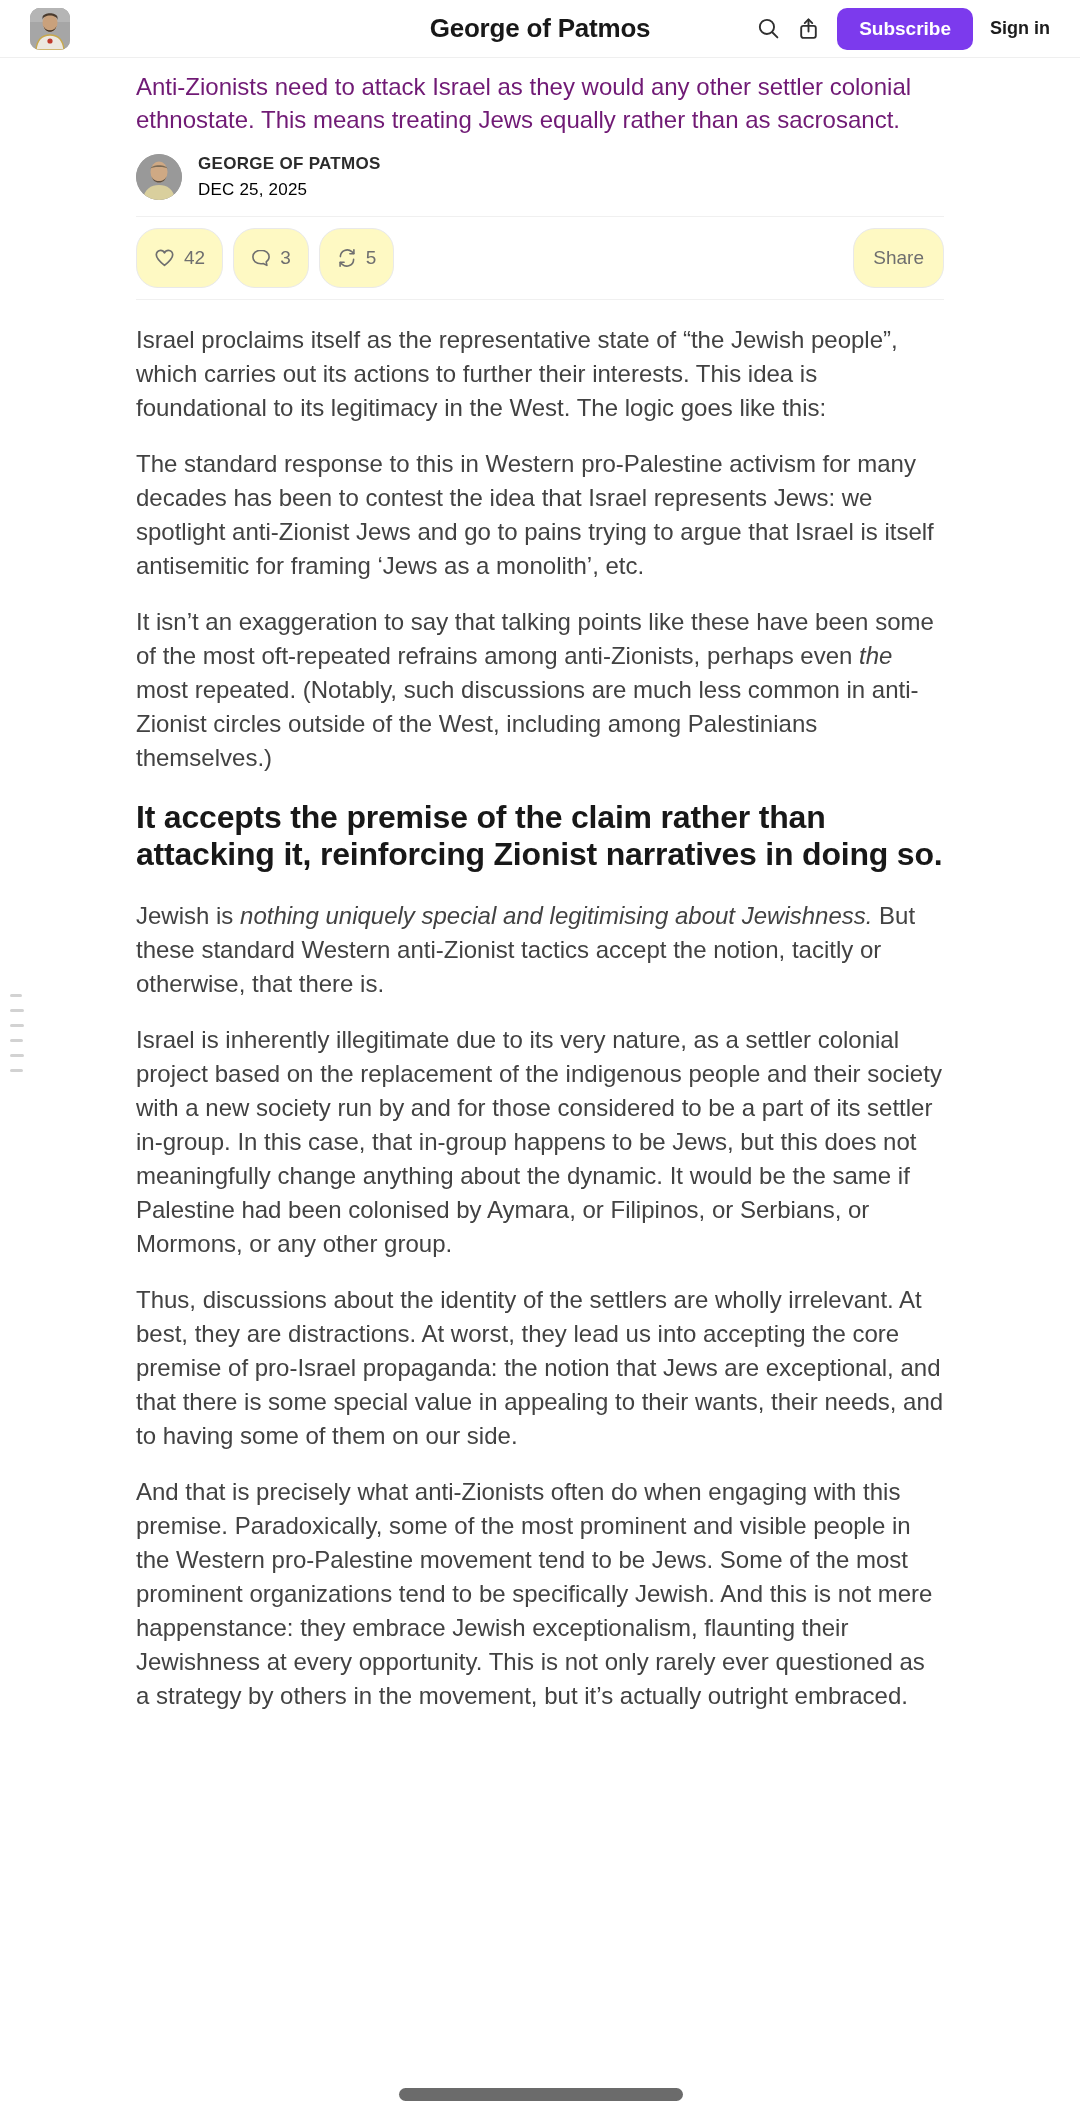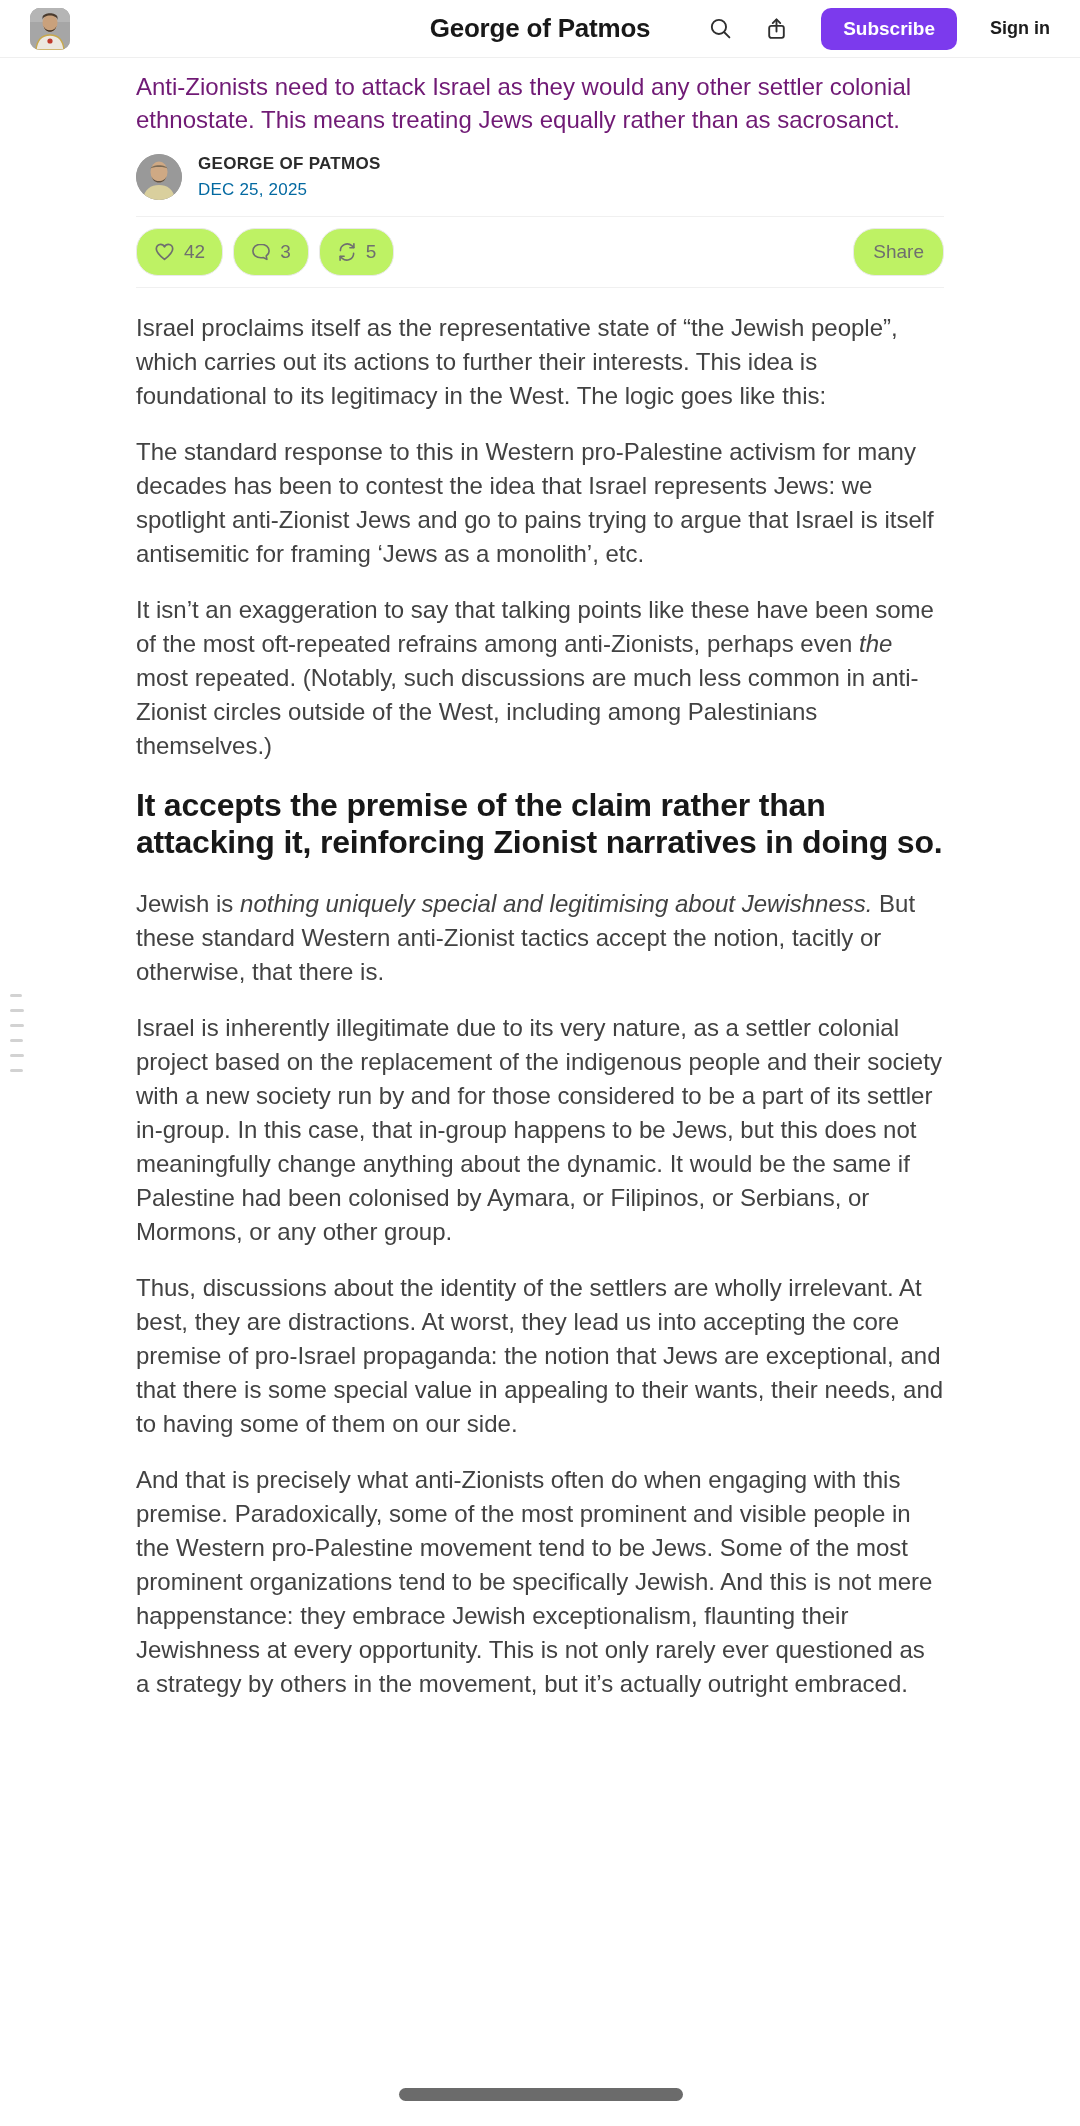--- a/index.html
+++ b/index.html
@@ -19,21 +19,21 @@
   .pub-avatar {
     width:40px; height:42px; border-radius:10px; overflow:hidden; flex:none;
     cursor:pointer; background:#a9a9a9;
   }
   .pub-avatar svg { display:block; }
   .pub-title {
     position:absolute; left:0; right:0; text-align:center;
     font-size:26px; font-weight:700; color:#181818; letter-spacing:-0.2px;
     pointer-events:none;
   }
-  .topbar-right { margin-left:auto; display:flex; align-items:center; gap:33px; position:relative; z-index:2; }
+  .topbar-right { margin-left:auto; display:flex; align-items:center; gap:17px; position:relative; z-index:2; }
   .icon-btn { background:none; border:none; padding:0; cursor:pointer; display:flex; align-items:center; }
   .icon-btn svg { display:block; stroke:#2f2f2f; fill:none; stroke-width:1.8; stroke-linecap:round; stroke-linejoin:round; }
   .subscribe-btn {
     background:var(--accent); color:#fff; border:none; border-radius:10px;
     padding:10px 22px; font-size:19px; font-weight:700; font-family:inherit; cursor:pointer;
   }
   .signin { font-size:18px; font-weight:700; color:#1c1c1c; text-decoration:none; cursor:pointer; }
 
   
   .container { width:808px; margin:0 auto; }
@@ -43,29 +43,29 @@
   }
   .post-subtitle {
     margin:12px 0 0; font-size:24px; line-height:33px; font-weight:400; color:#701a75;
   }
   .byline { display:flex; align-items:center; gap:16px; margin-top:18px; }
   .author-avatar {
     width:46px; height:46px; border-radius:50%; overflow:hidden; flex:none;
     background:#969696; cursor:pointer;
   }
   .byline-name { font-size:17px; font-weight:700; color:#2b2b2b; letter-spacing:0.3px; cursor:pointer; }
-  .byline-date { font-size:17px; color:#0369a1; margin-top:6px; letter-spacing:0.2px; }
+  .byline-date { font-size:17px; color:#000000; margin-top:6px; letter-spacing:0.2px; }
   .divider { border-top:1px solid #f0f0f0; }
   .divider.top { margin-top:16px; }
 
   
   .ufi { display:flex; align-items:center; gap:10px; padding:11px 0; }
   .pill {
-    display:flex; align-items:center; gap:9px; height:48px; padding:0 17px;
-    border:1px solid #e9e9e9; border-radius:22px; background:#bef264;
+    display:flex; align-items:center; gap:9px; height:60px; padding:0 17px;
+    border:1px solid #e9e9e9; border-radius:22px; background:#fef9c3;
     color:#6f6f6f; font-size:19px; font-family:inherit; cursor:pointer;
   }
   .pill svg { display:block; stroke:#6f6f6f; fill:none; stroke-width:1.6; stroke-linecap:round; stroke-linejoin:round; }
   .share-pill { margin-left:auto; padding:0 19px; }
 
   
   article { padding-top:23px; font-size:24px; line-height:34px; color:#424242; }
   article p { margin:0 0 22px; }
   article em { font-style:italic;text-align:right; }
   article ol { margin:12px 0 22px; padding:0 0 0 48px; }

